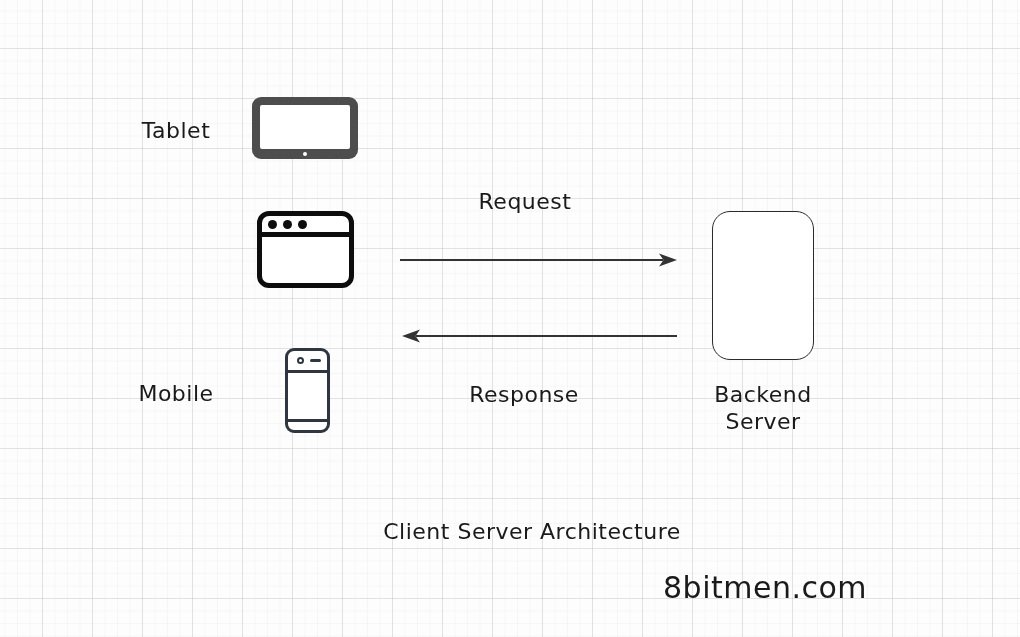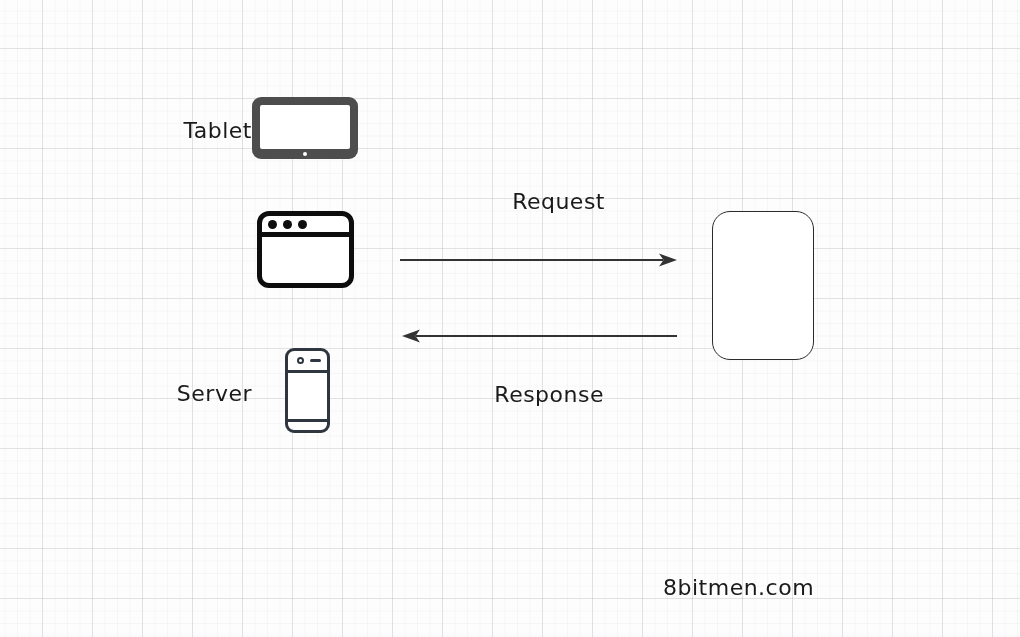--- a/index.html
+++ b/index.html
@@ -19,21 +19,21 @@
       linear-gradient(to right, rgba(120,120,135,0.05) 1px, transparent 1px),
       linear-gradient(to bottom, rgba(120,120,135,0.05) 1px, transparent 1px);
     background-size: 50px 50px, 50px 50px, 12.5px 12.5px, 12.5px 12.5px;
     background-position: -8px -2px, -8px -2px, -8px -2px, -8px -2px;
   }
   .label {
     position: absolute;
     color: #1a1a1a;
     font-size: 22px;
     line-height: 27px;
-    text-align: right;
+    text-align: center;
     white-space: pre-line;
     letter-spacing: 0.5px;
   }
 
   
   .tablet {
     position: absolute;
     left: 252px; top: 97px;
     width: 106px; height: 62px;
     background: #4d4d4d;
@@ -128,42 +128,42 @@
   }
 
   .arrows {
     position: absolute;
     left: 0; top: 0;
     width: 1020px; height: 637px;
     pointer-events: none;
   }
 
   .title { font-size: 22px; }
-  .watermark { font-size: 22px; }
+  .watermark { font-size: 30px; }
 </style>
 </head>
 <body>
 
 <div class="canvas">
 
   <div class="label" style="left:100px; top:117px; width:152px;">Tablet</div>
   <div class="tablet">
     <div class="screen"></div>
     <div class="home-dot"></div>
   </div>
 
   <div class="browser">
     <div class="bar">
       <div class="dot"></div>
       <div class="dot"></div>
       <div class="dot"></div>
     </div>
   </div>
 
-  <div class="label" style="left:100px; top:380px; width:152px;">Server</div>
+  <div class="label" style="left:100px; top:380px; width:152px;">Mobile</div>
   <div class="mobile">
     <div class="top-bar">
       <div class="cam"></div>
       <div class="speaker"></div>
     </div>
     <div class="bottom-bar"></div>
   </div>
 
 
   <svg class="arrows" viewBox="0 0 1020 637" xmlns="http://www.w3.org/2000/svg">
@@ -174,16 +174,19 @@
     <g>
       <line x1="677" y1="336" x2="416" y2="336" stroke-width="2" stroke="#333333"></line>
       <polygon points="402,336 420,329.5 415.5,336 420,342.5" fill="#333333"></polygon>
     </g>
   </svg>
 
   <div class="label" style="left:445px; top:188px; width:160px;">Request</div>
   <div class="label" style="left:444px; top:381px; width:160px;">Response</div>
 
   <div class="server"></div>
+  <div class="label" style="left:687px; top:381px; width:152px;">Backend
+Server</div>
 
+  <div class="label title" style="left:382px; top:518px; width:300px;">Client Server Architecture</div>
   <div class="label watermark" style="left:663px; top:574px; width:145px;">8bitmen.com</div>
 
 </div>
 
 </body></html>

